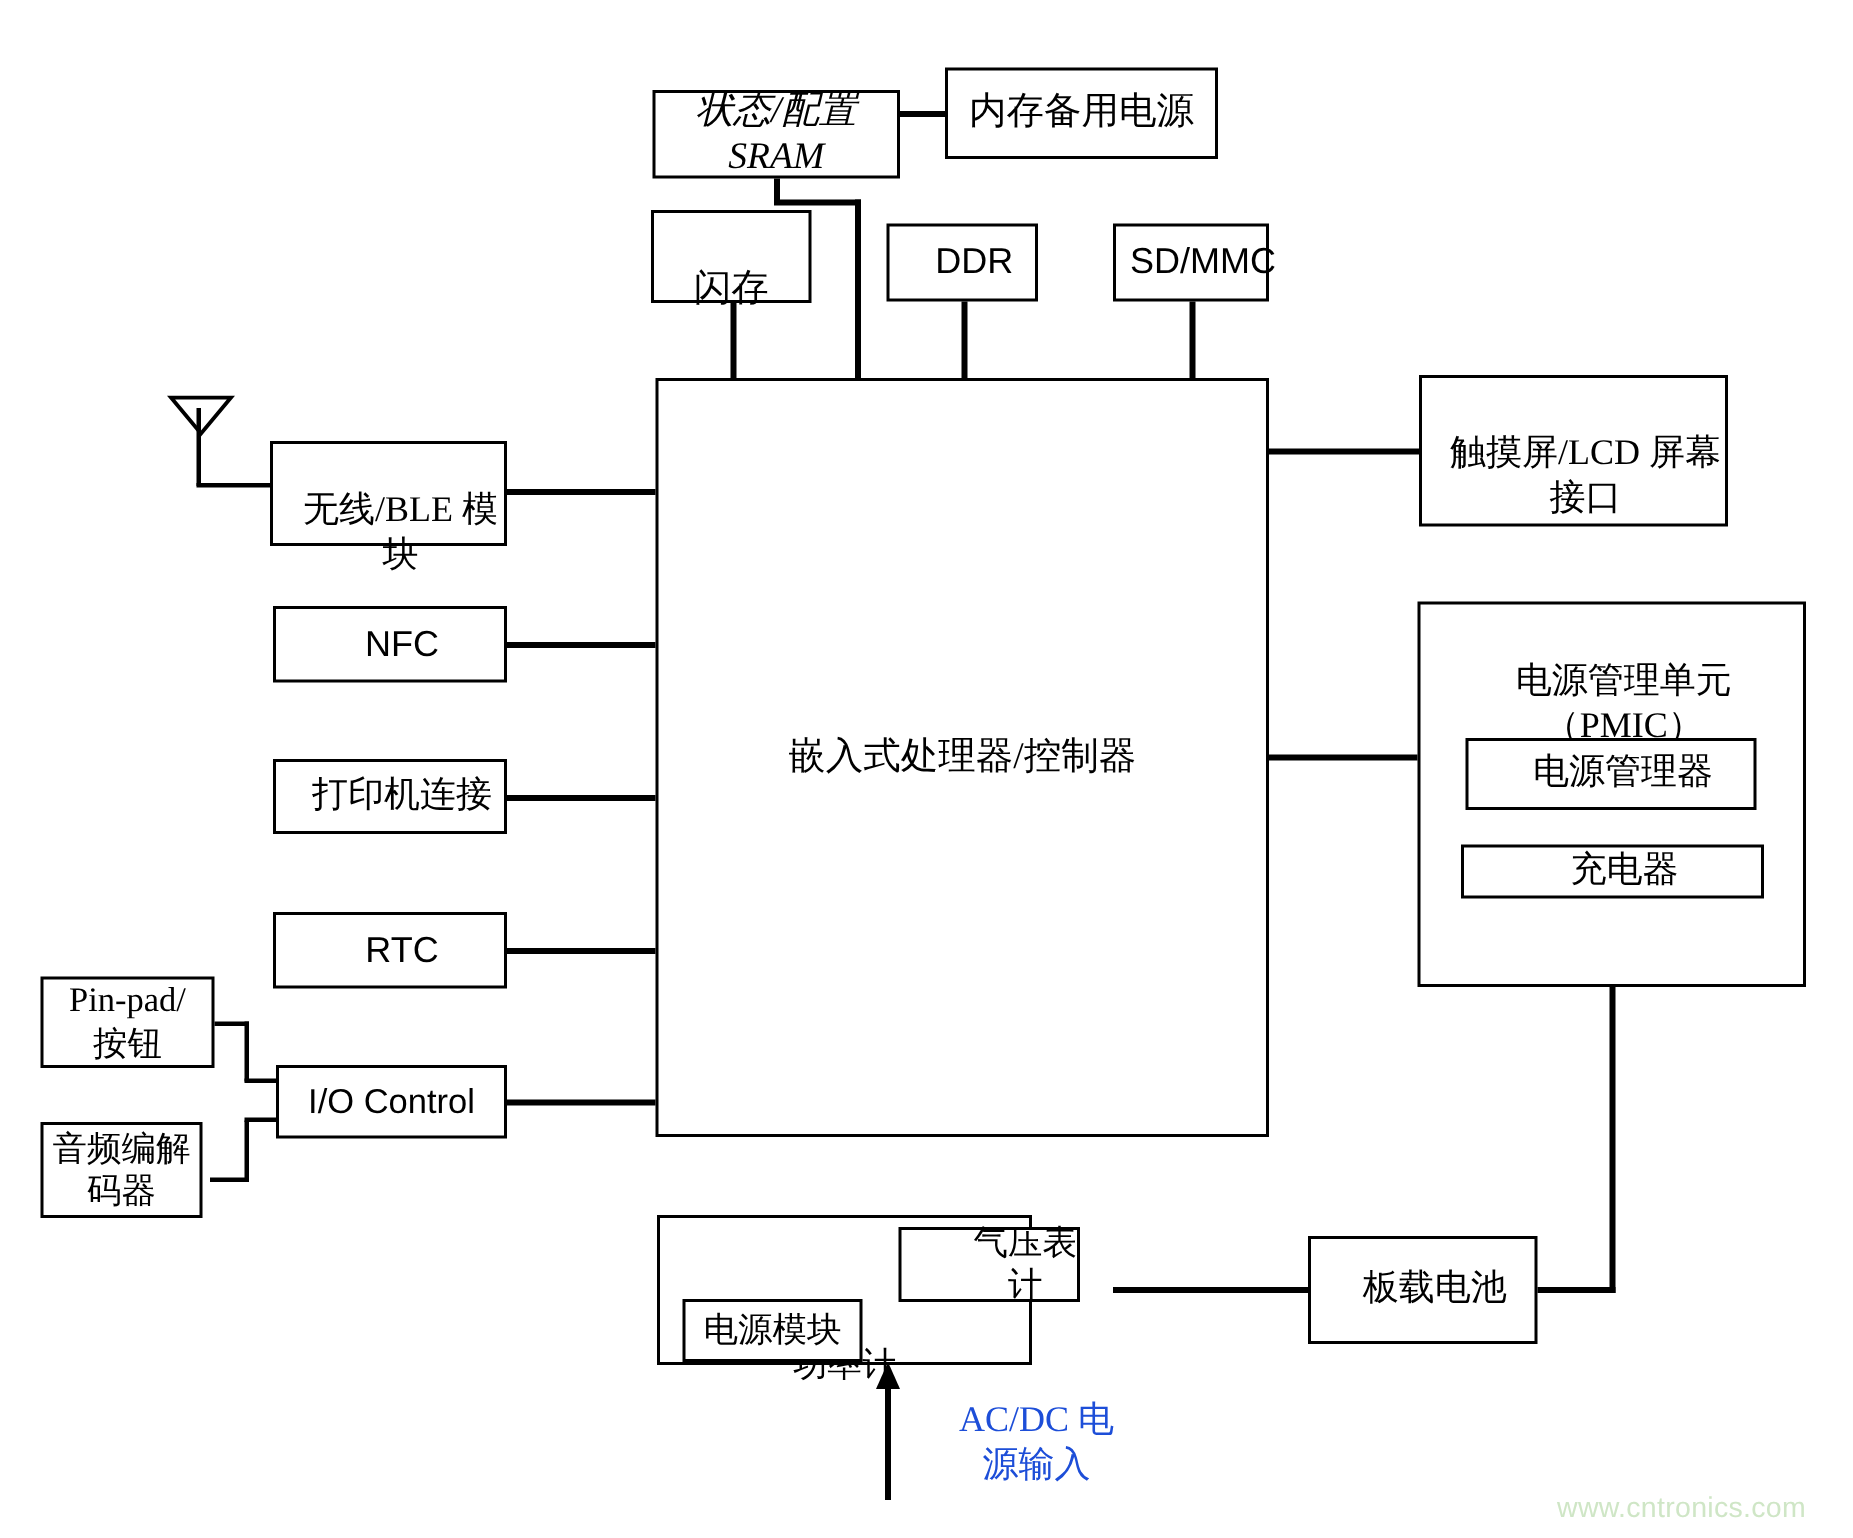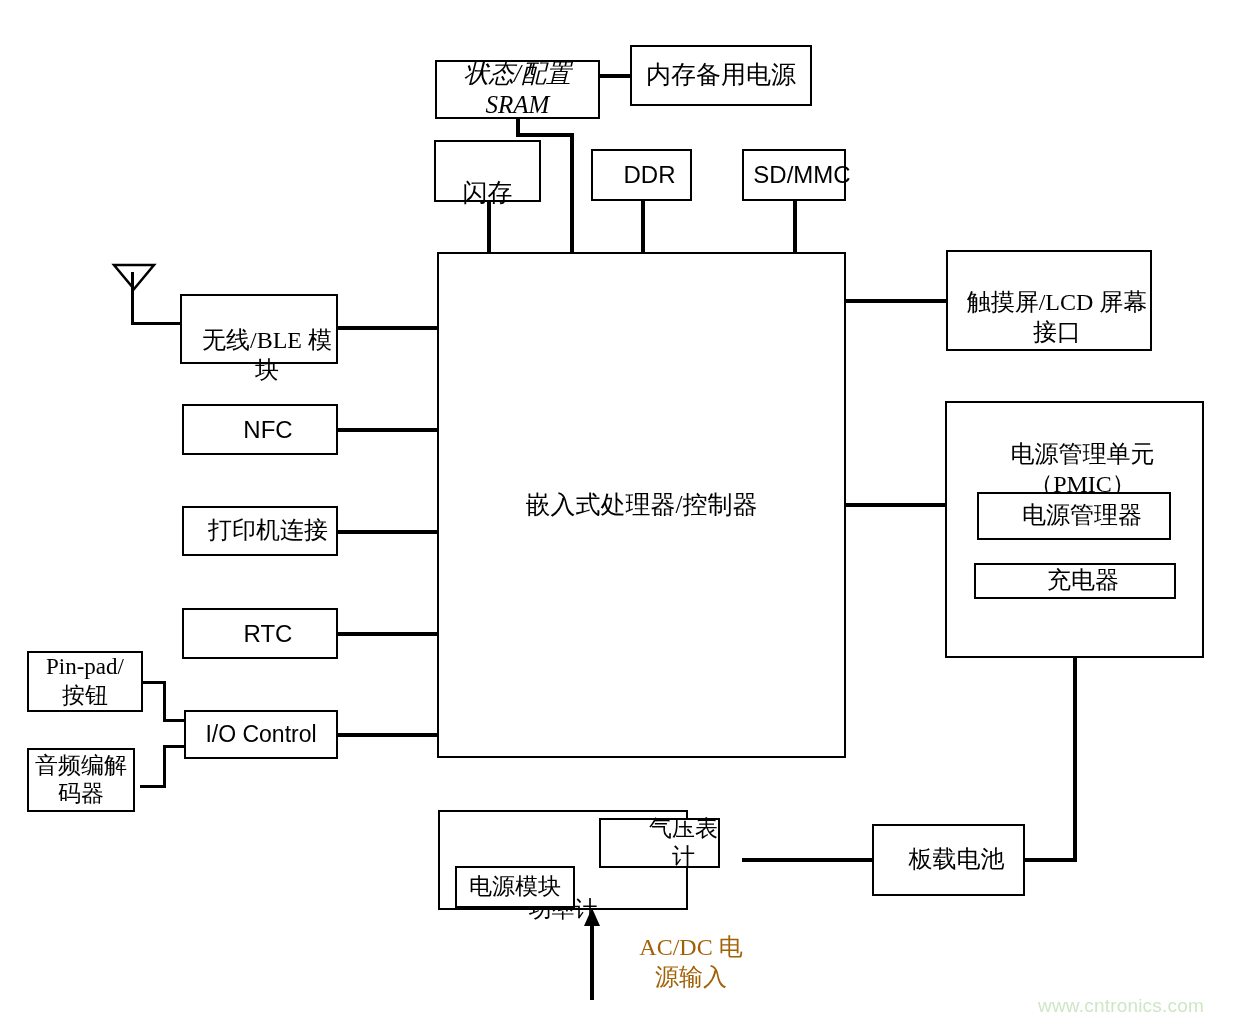--- a/index.html
+++ b/index.html
@@ -46,21 +46,21 @@
   .wire {
     position: absolute;
     background: #000000;
     z-index: 2;
   }
   .wire.h { height: 4px; }
   .wire.v { width: 4px; }
 
   .label {
     position: absolute;
-    color: #a16207;
+    color: #1d4ed8;
     text-align: center;
     line-height: 1.25;
     white-space: pre-line;
     z-index: 4;
   }
 
   .antenna {
     position: absolute;
     z-index: 3;
   }

